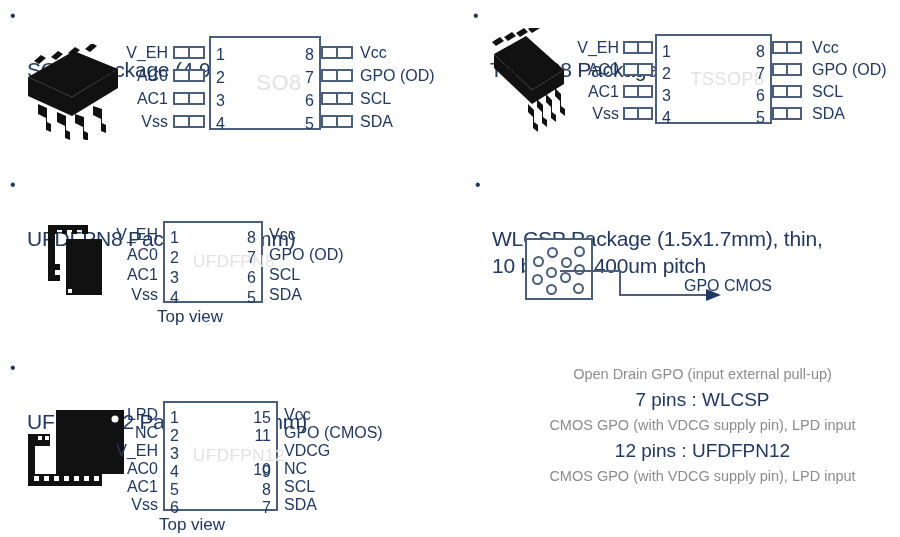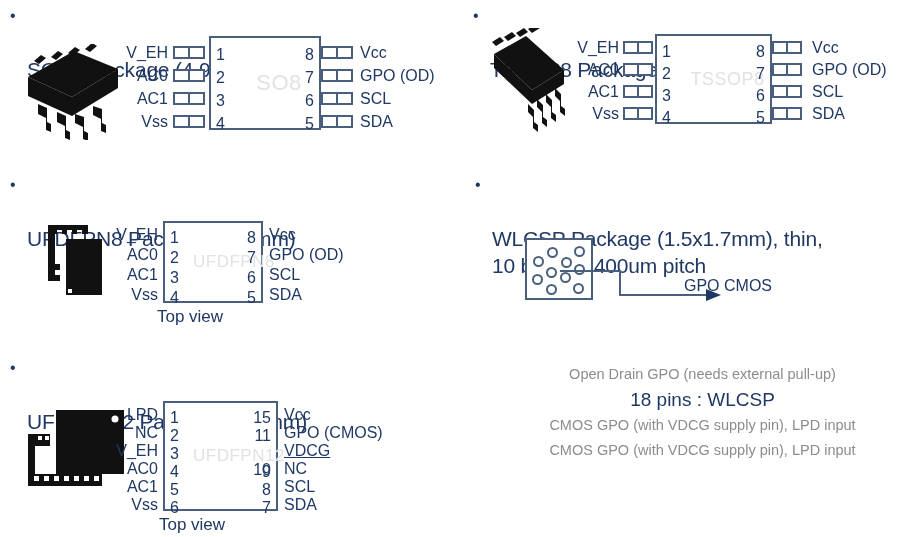--- a/index.html
+++ b/index.html
@@ -369,21 +369,21 @@
   </div>
 
   <div class="pinlabel l" style="left:55px;top:57px;width:103px;">LPD</div>
   <div class="pinlabel l" style="left:55px;top:75px;width:103px;">NC</div>
   <div class="pinlabel l" style="left:55px;top:93px;width:103px;">V_EH</div>
   <div class="pinlabel l" style="left:55px;top:111px;width:103px;">AC0</div>
   <div class="pinlabel l" style="left:55px;top:129px;width:103px;">AC1</div>
   <div class="pinlabel l" style="left:55px;top:147px;width:103px;">Vss</div>
   <div class="pinlabel r" style="left:284px;top:57px;">Vcc</div>
   <div class="pinlabel r" style="left:284px;top:75px;">GPO (CMOS)</div>
-  <div class="pinlabel r" style="left:284px;top:93px;text-decoration:underline;">VDCG</div>
+  <div class="pinlabel r" style="left:284px;top:93px;">VDCG</div>
   <div class="pinlabel r" style="left:284px;top:111px;">NC</div>
   <div class="pinlabel r" style="left:284px;top:129px;">SCL</div>
   <div class="pinlabel r" style="left:284px;top:147px;">SDA</div>
 
   <div class="topview" style="top:165px;left:-38px;">Top view</div>
 </div>
 
 <div class="panel" style="left:460px;top:165px;width:440px;height:165px;">
 
   <div class="heading" style="left:32px;top:6px;width:400px;">
@@ -407,17 +407,18 @@
 
   <svg style="position:absolute;left:98px;top:85px;" width="215" height="55" viewBox="0 0 215 55">
     <path d="M2 21 H62 V45 H148" fill="none" stroke="#4a5f7e" stroke-width="2"></path>
     <path d="M148 39 L163 45 L148 51 Z" fill="#1f3864"></path>
   </svg>
 
   <div class="callout-label" style="left:224px;top:112px;">GPO CMOS</div>
 </div>
 
 <div class="summary">
-  <div class="sub">Open Drain GPO (needs external pull-up)</div>
-  <div class="main">18 pins : WLCSP</div>
+  <div class="sub">Open Drain GPO (input external pull-up)</div>
+  <div class="main">7 pins : WLCSP</div>
   <div class="sub">CMOS GPO (with VDCG supply pin), LPD input</div>
+  <div class="main">12 pins : UFDFPN12</div>
   <div class="sub">CMOS GPO (with VDCG supply pin), LPD input</div>
 </div>
 
 </body></html>

